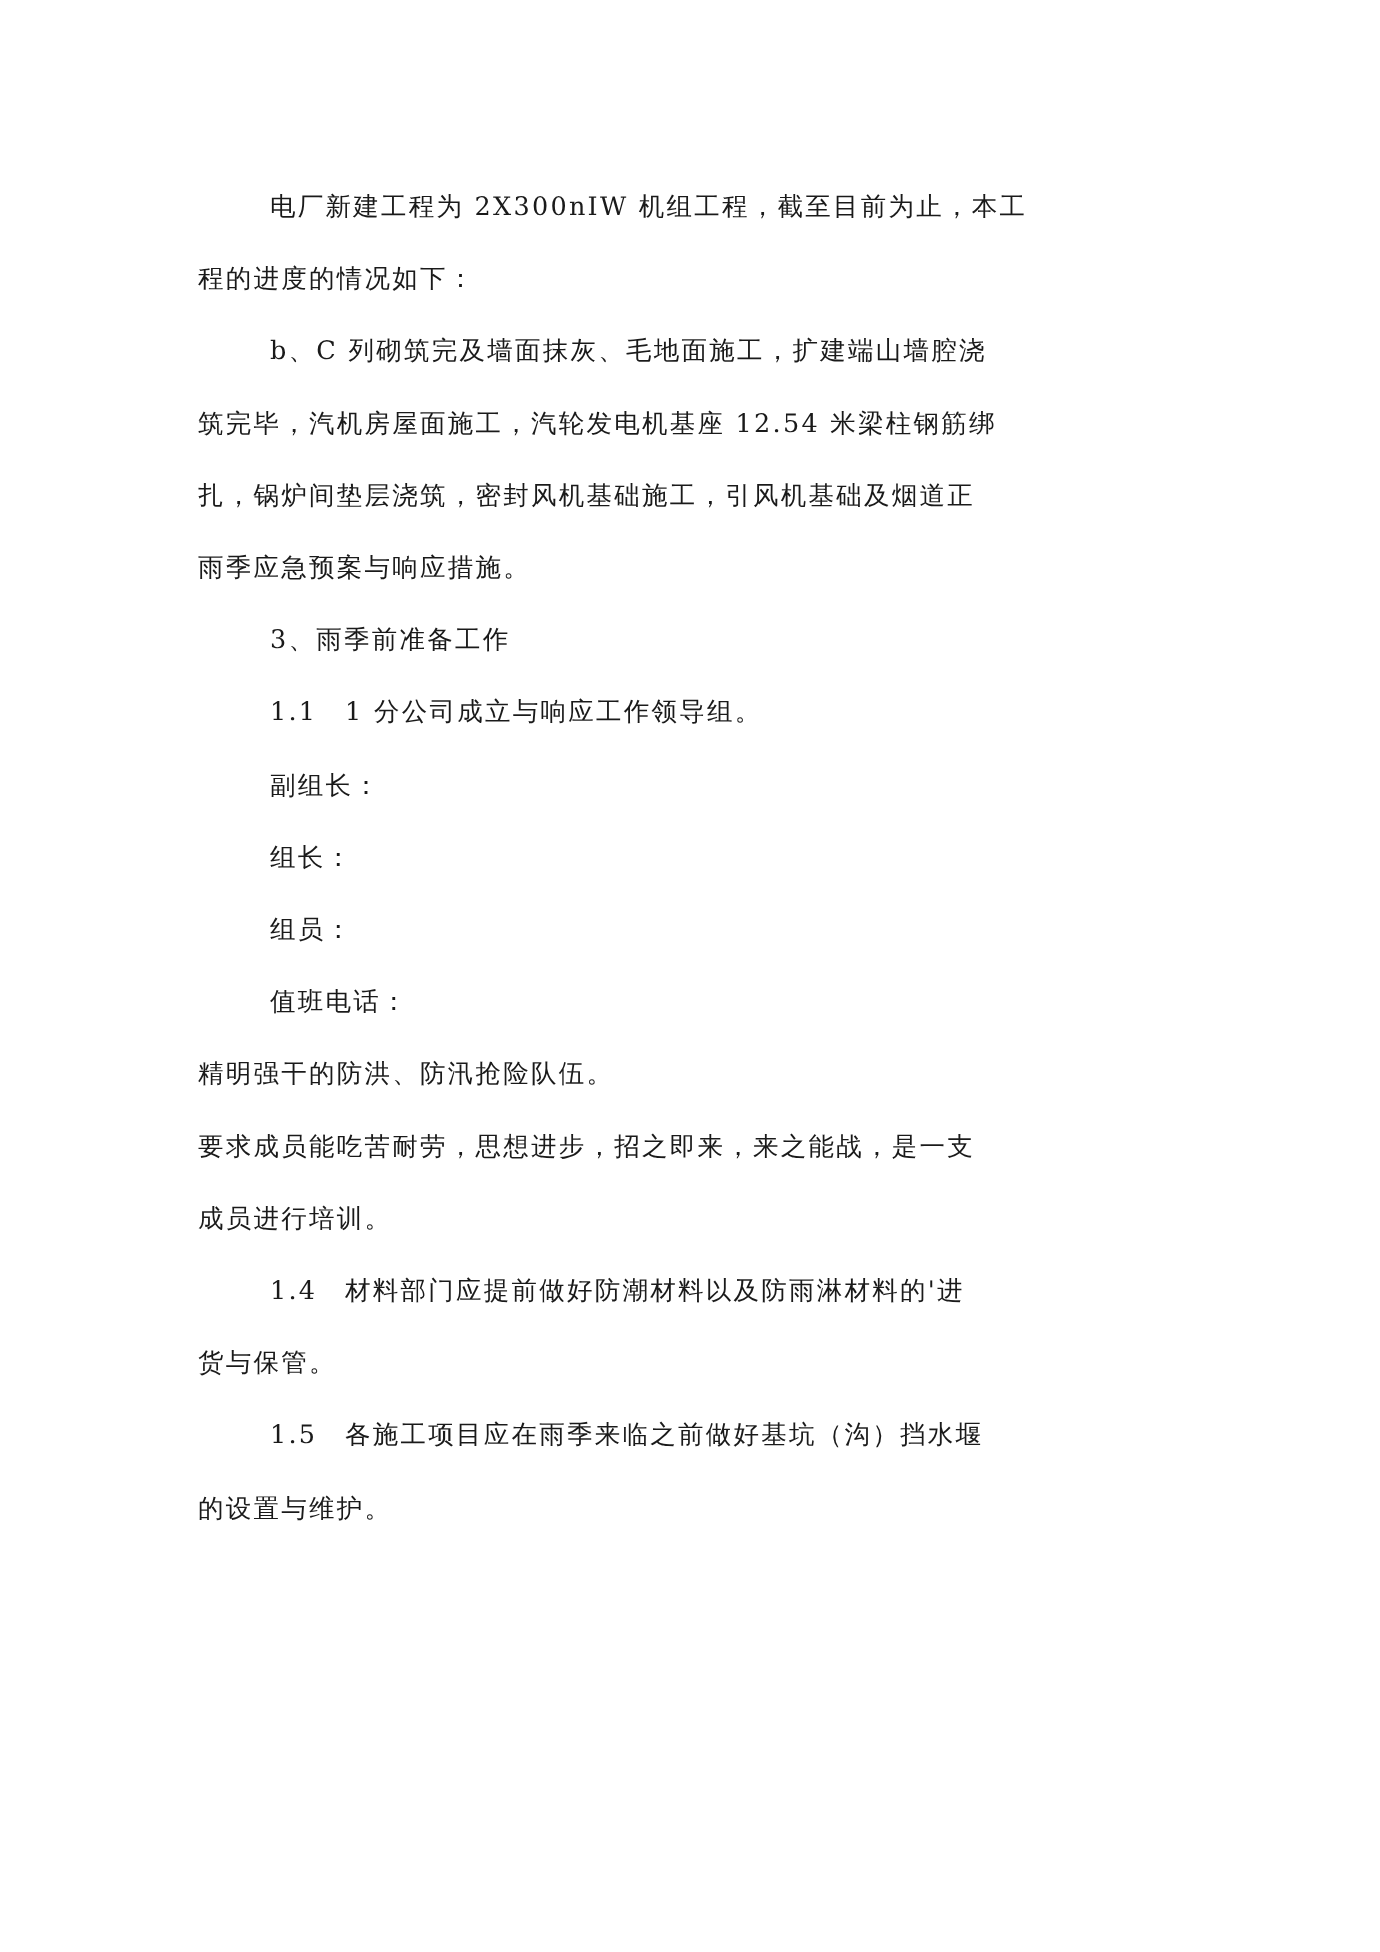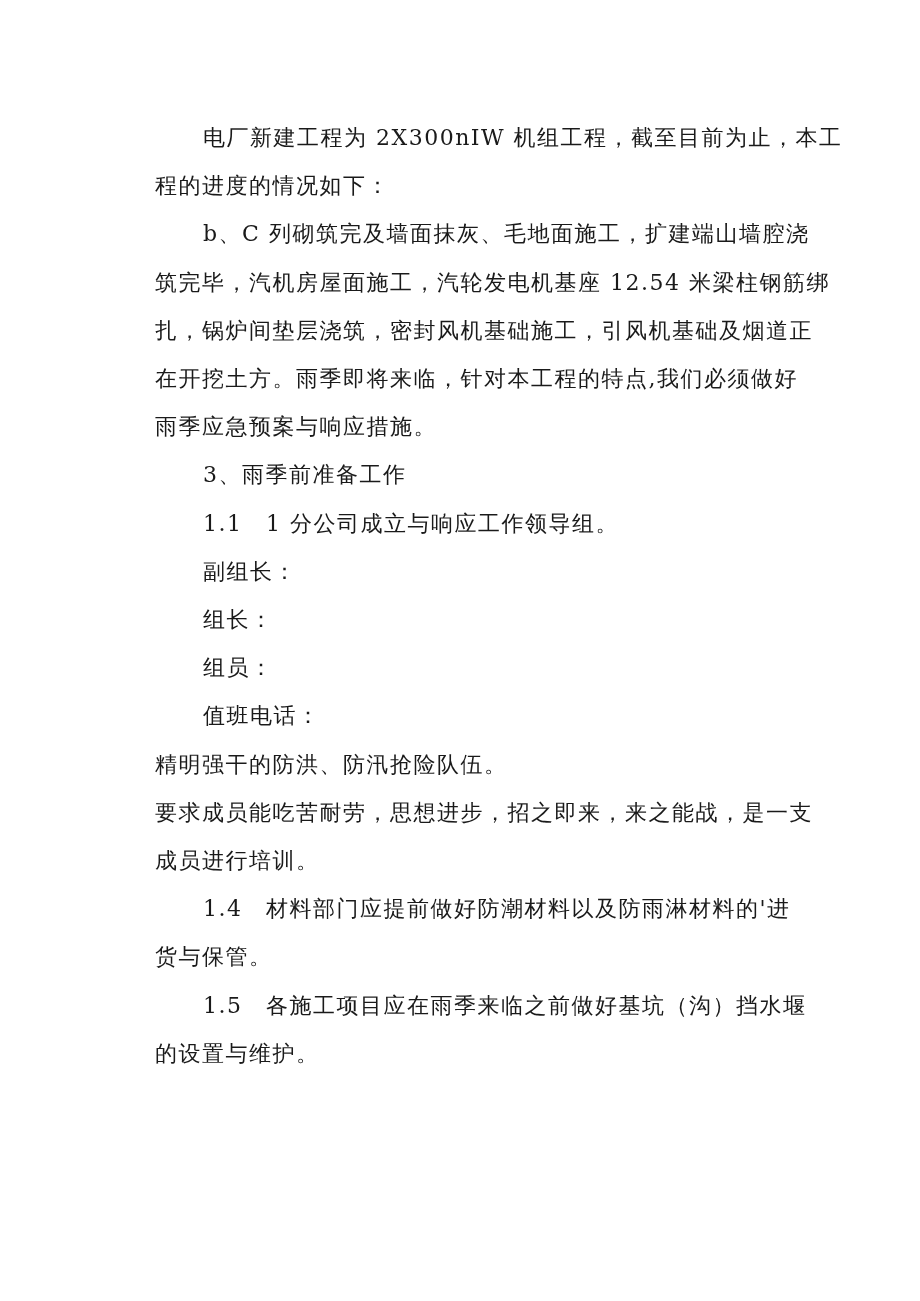--- a/index.html
+++ b/index.html
@@ -1,23 +1,23 @@
 <!DOCTYPE html>
 <html><head>
 <meta charset="utf-8">
 <style>
   html, body { margin: 0; padding: 0; background: #ffffff; }
   body { width: 920px; height: 1301px; position: relative; overflow: hidden; }
   .page {
     position: absolute;
-    left: 155px;
+    left: 132px;
     top: 114px;
     width: 645px;
     font-family: "DejaVu Serif", "Liberation Serif", serif;
-    font-size: 22px;
+    font-size: 17px;
     line-height: 48.2px;
     color: #1a1a1a;
     letter-spacing: 1.5px;
   }
   .p { margin: 0; text-align: justify; text-align-last: left; }
   .line { display: block; white-space: nowrap; }
 </style>
 </head>
 <body>
 
@@ -25,21 +25,20 @@
 
   <div class="p">
     <span class="line" style="padding-left:48px">电厂新建工程为 2X300nIW 机组工程，截至目前为止，本工</span>
     <span class="line">程的进度的情况如下：</span>
   </div>
 
   <div class="p">
     <span class="line" style="padding-left:48px">b、C 列砌筑完及墙面抹灰、毛地面施工，扩建端山墙腔浇</span>
     <span class="line">筑完毕，汽机房屋面施工，汽轮发电机基座 12.54 米梁柱钢筋绑</span>
     <span class="line">扎，锅炉间垫层浇筑，密封风机基础施工，引风机基础及烟道正</span>
-    <span class="line">在开挖土方。雨季即将来临，针对本工程的特点,我们必须做好</span>
     <span class="line">雨季应急预案与响应措施。</span>
   </div>
 
   <div class="p">
     <span class="line" style="padding-left:48px">3、雨季前准备工作</span>
   </div>
 
   <div class="p">
     <span class="line" style="padding-left:48px">1.1　1 分公司成立与响应工作领导组。</span>
   </div>

